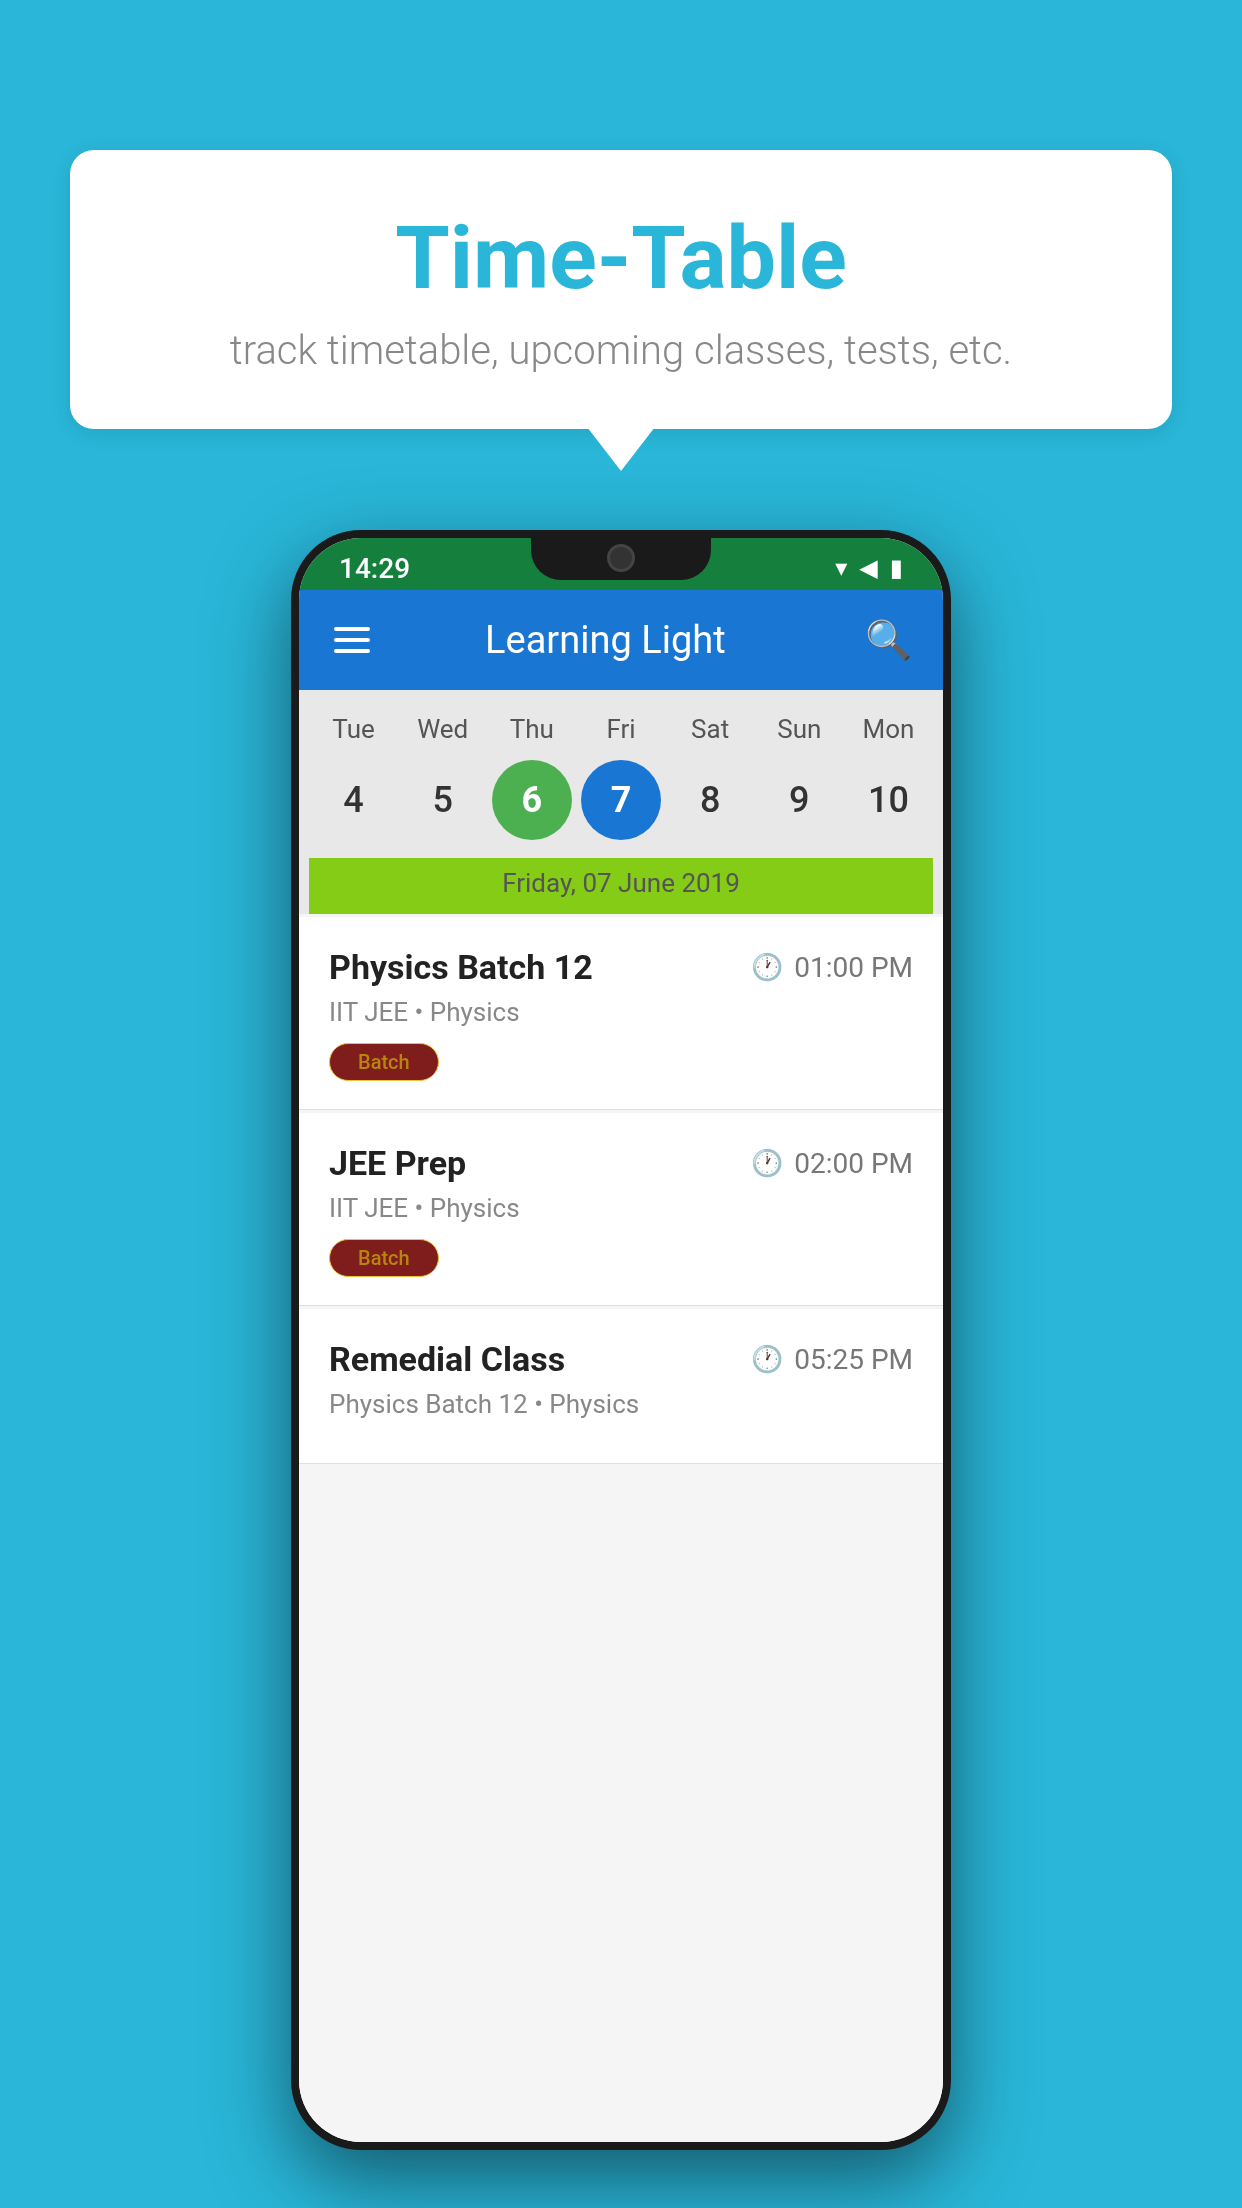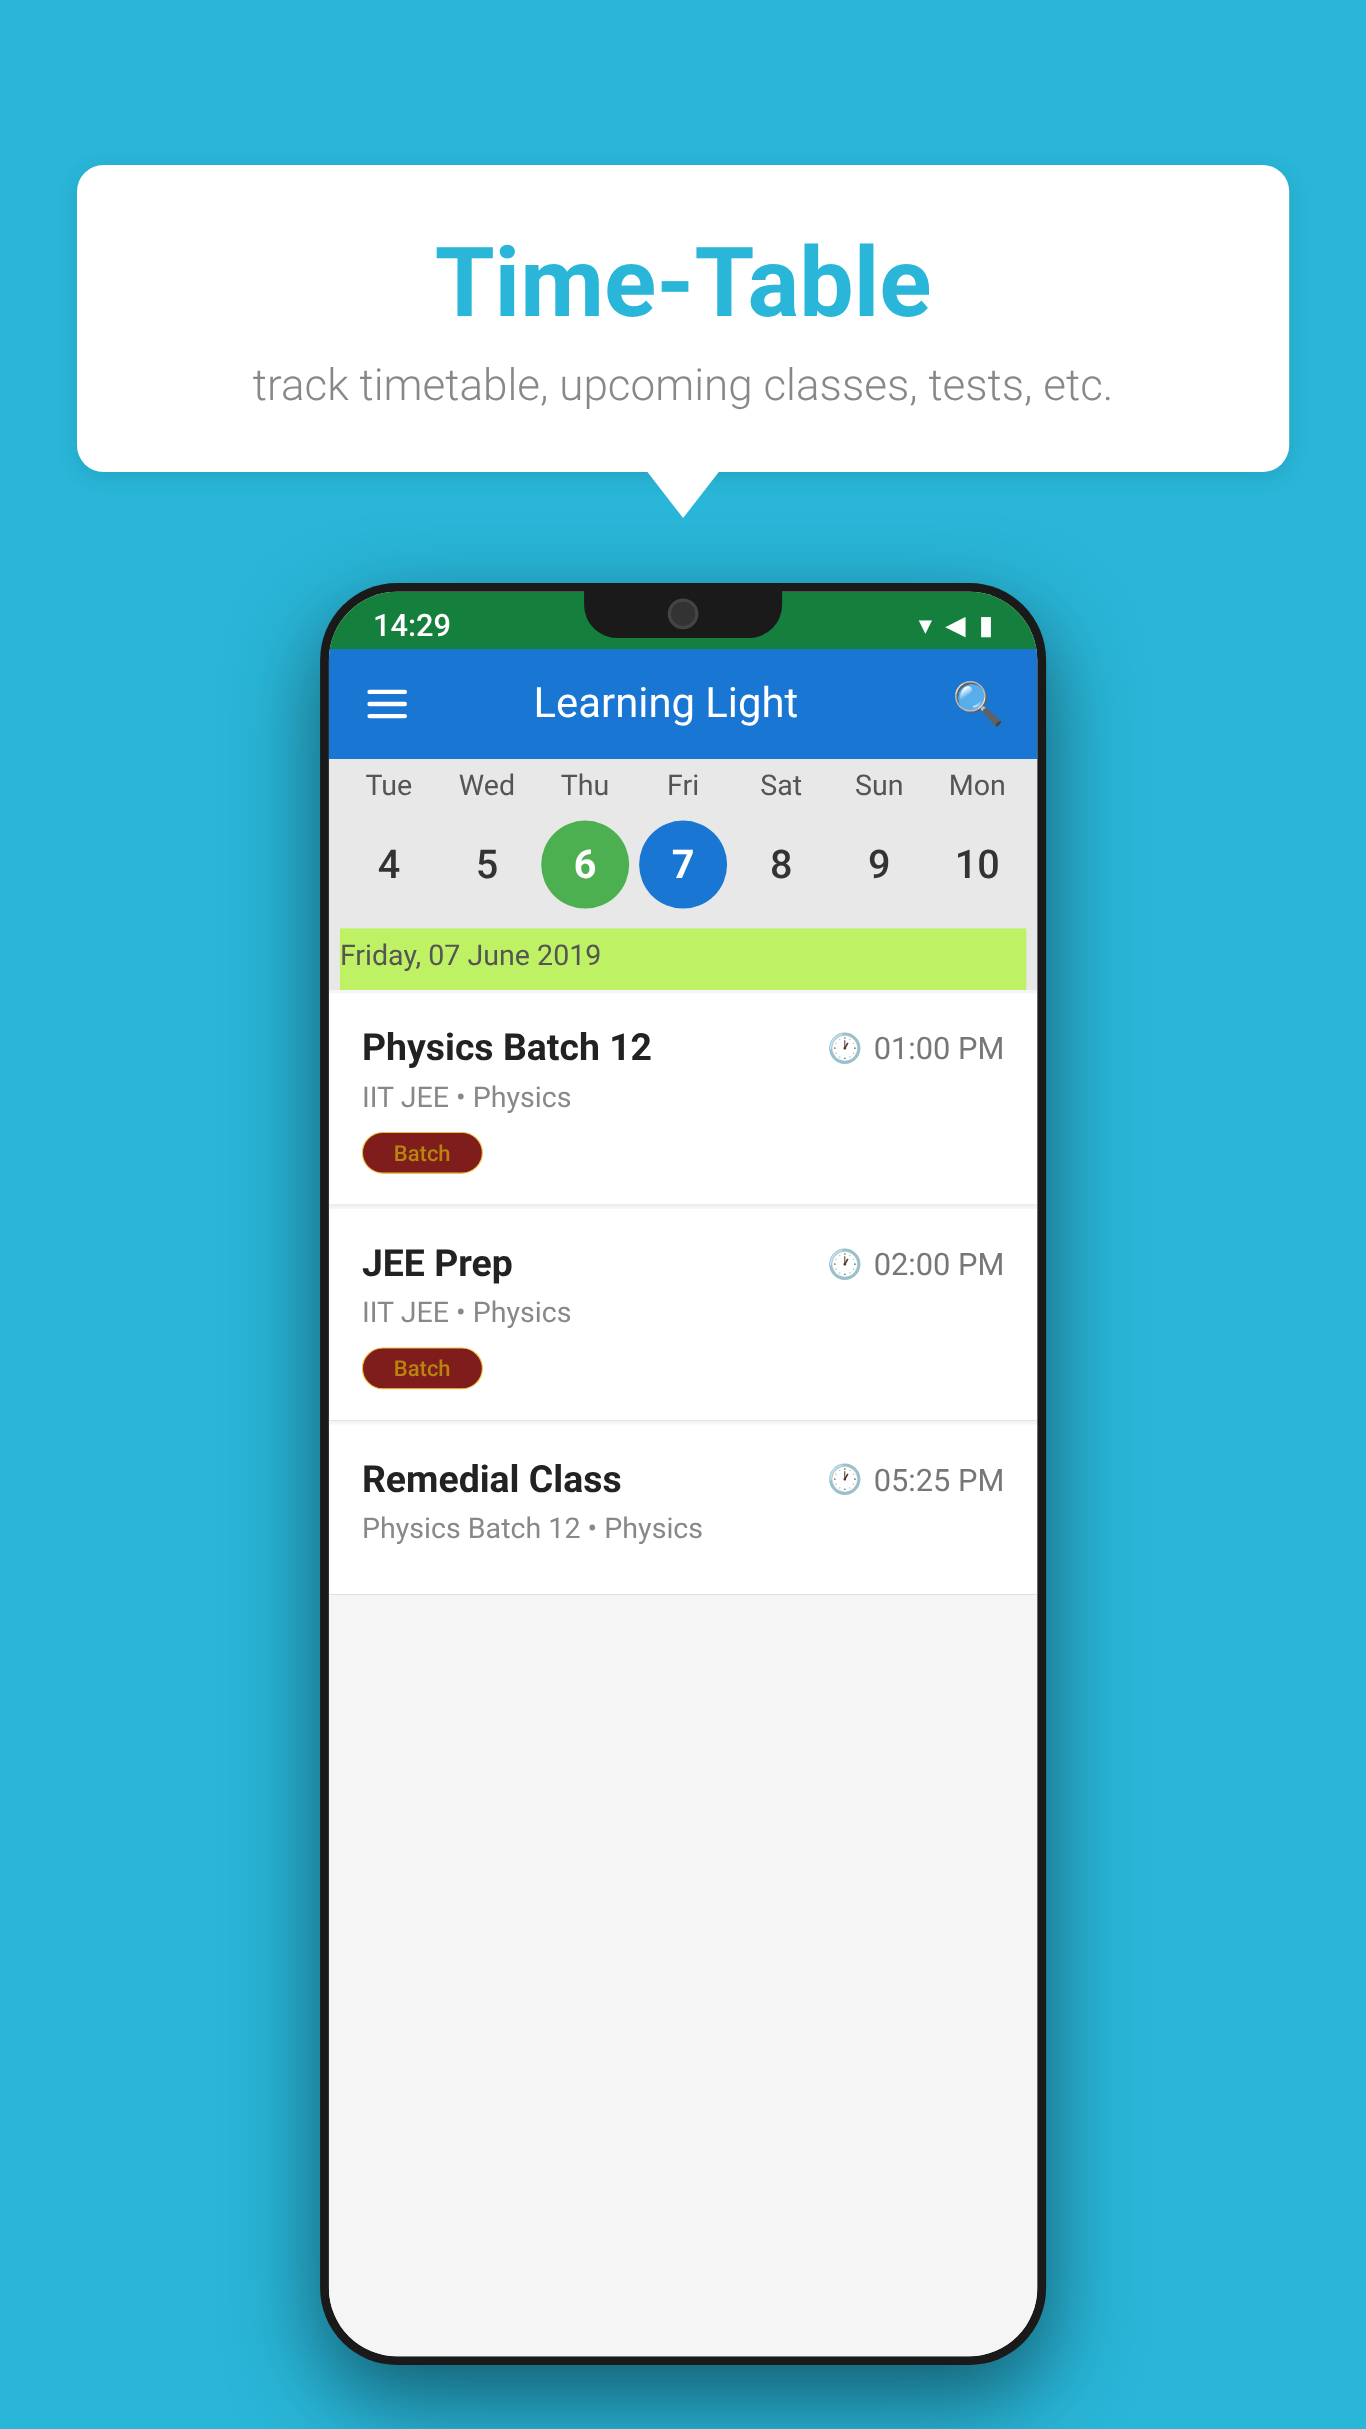--- a/index.html
+++ b/index.html
@@ -185,21 +185,21 @@
     }
 
     .search-icon {
       color: white;
       font-size: 38px;
     }
 
     
     .calendar-strip {
       background: #e8e8e8;
-      padding: 10px 10px 0;
+      padding: 24px 10px 0;
     }
 
     .day-headers {
       display: flex;
       justify-content: space-around;
       margin-bottom: 16px;
     }
 
     .day-label {
       font-size: 26px;
@@ -232,25 +232,25 @@
       font-weight: 700;
     }
 
     .day-number.selected {
       background: #1976D2;
       color: white;
       font-weight: 700;
     }
 
     .selected-date {
-      text-align: left;
+      text-align: center;
       font-size: 26px;
       color: #555;
       padding: 10px 0 16px;
-      background: #bef264;
+      background: #84cc16;
     }
 
     
     .content-area {
       background: #f5f5f5;
       overflow-y: auto;
       height: calc(100% - 52px - 100px - 180px);
     }
 
     

